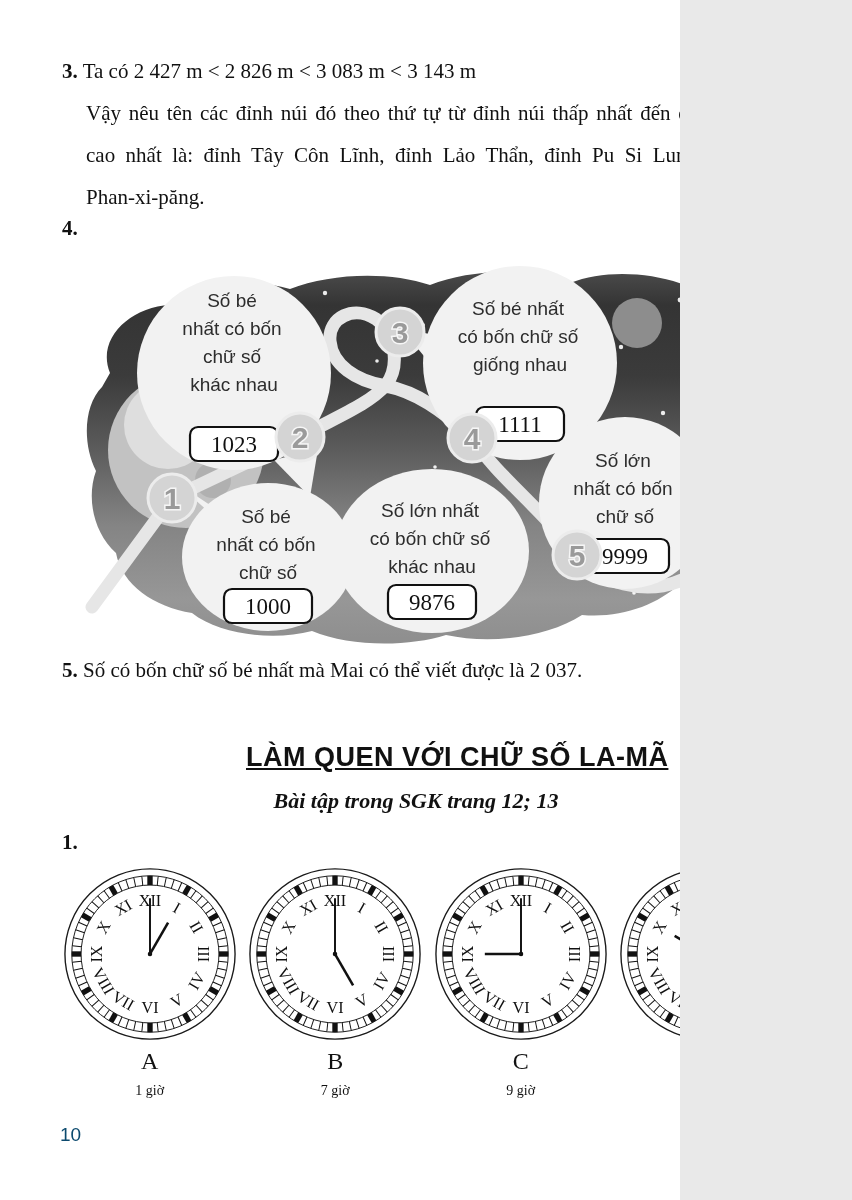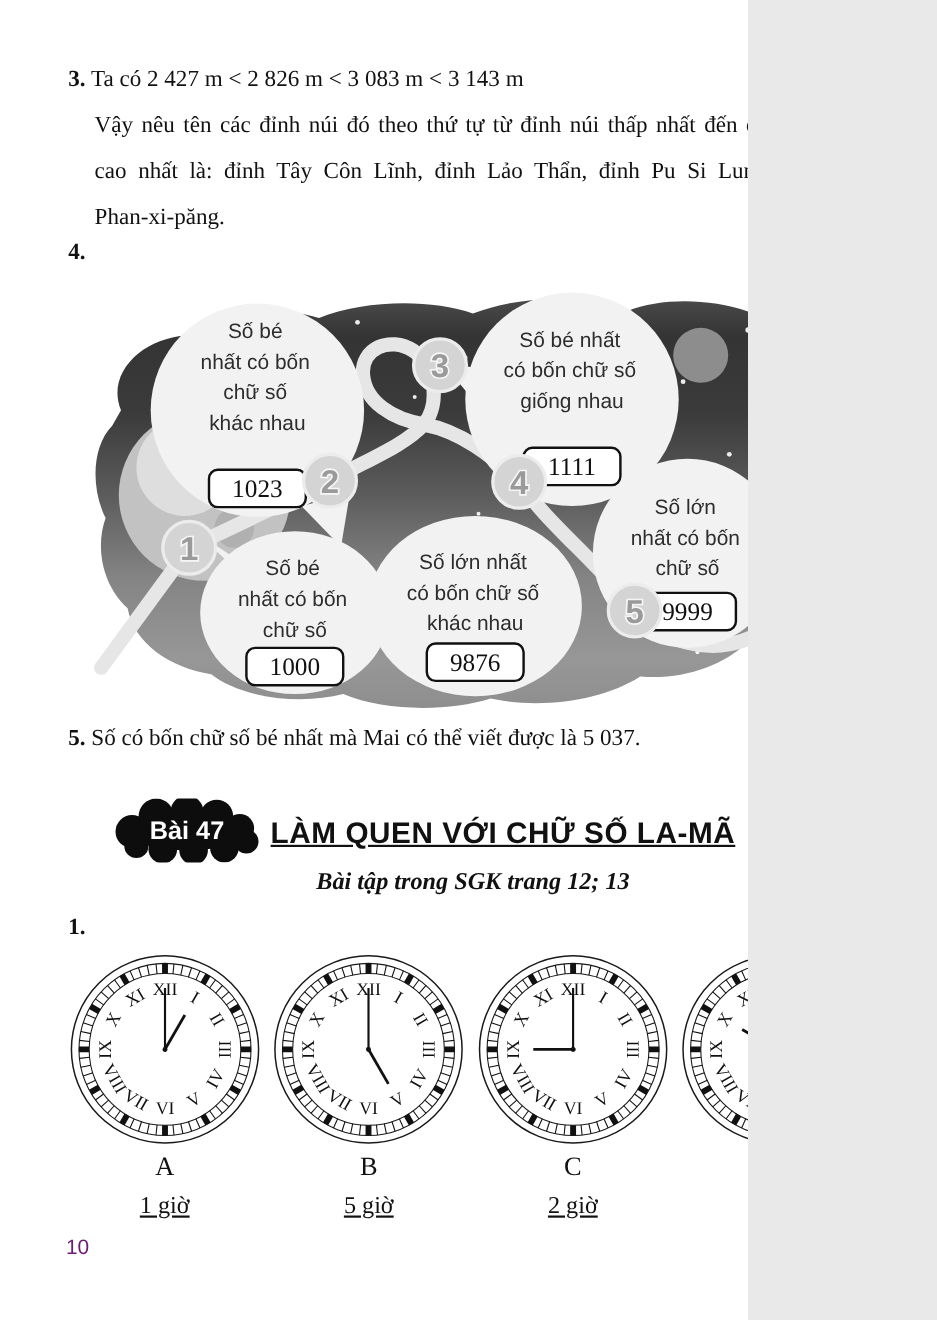--- a/index.html
+++ b/index.html
@@ -15,31 +15,31 @@
   .illus{width:705px;height:395px;display:block;}
   .bubble-line{font-family:"Liberation Sans",sans-serif;font-size:19px;fill:#2d2d2d;}
   .value-text{font-family:"Liberation Serif",serif;font-size:23px;fill:#111;}
   .stop-num{font-family:"Liberation Sans",sans-serif;font-size:30px;font-weight:bold;
             fill:#9a9a9a;stroke:#f6f6f6;stroke-width:3px;paint-order:stroke;}
   .item5{left:62px;top:658px;white-space:nowrap;font-size:21px;}
   .badge{left:98px;top:726px;width:144px;height:58px;}
   .badge-text{font-family:"Liberation Sans",sans-serif;font-size:23px;font-weight:bold;fill:#ffffff;}
   .lesson-title{left:246px;top:742px;font-family:"Liberation Sans",sans-serif;
                 font-weight:bold;font-size:27px;letter-spacing:.5px;white-space:nowrap;text-decoration:underline;}
-  .lesson-sub{left:90px;top:788px;width:680px;text-align:center;
+  .lesson-sub{left:76px;top:788px;width:680px;text-align:center;
               font-weight:bold;font-style:italic;font-size:22px;}
   .m1{left:62px;top:830px;}
   .clocks-row{left:57px;top:866px;width:742px;display:flex;}
   .clock-block{width:185.5px;display:flex;flex-direction:column;align-items:center;}
   .clock-host svg{width:176px;height:176px;display:block;}
   .clock-letter{margin-top:6px;font-size:24px;}
-  .clock-caption{margin-top:8px;font-size:22px;text-decoration:underline;}
+  .clock-caption{margin-top:8px;font-size:14px;}
   .clock-tick{stroke:#111;}
   .clock-numeral{font-family:"Liberation Serif",serif;font-size:16.5px;fill:#111;}
-  .page-num{left:60px;top:1124px;font-family:"Liberation Sans",sans-serif;font-size:19px;color:#701a75;}
+  .page-num{left:60px;top:1124px;font-family:"Liberation Sans",sans-serif;font-size:19px;color:#0c4a6e;}
 </style>
 </head>
 <body>
 
 <div class="page">
 
   <div class="abs line1 bodytext"><span class="marker">3.</span>
     <span>Ta có 2 427 m &lt; 2 826 m &lt; 3 083 m &lt; 3 143 m</span></div>
   <div class="abs para bodytext">Vậy nêu tên các đỉnh núi đó theo thứ tự từ đỉnh núi thấp nhất đến đỉnh núi cao nhất là: đỉnh Tây Côn Lĩnh, đỉnh Lảo Thẩn, đỉnh Pu Si Lung, đỉnh Phan-xi-păng.</div>
 
@@ -204,40 +204,22 @@
         <path d="M 4 -4 L 3 24 L 9 24 L 10 -4 Z" fill="#4f4f4f"></path>
         <path d="M -9 18 L -7 28 L 7 28 L 9 18 Z" fill="#ffffff" stroke="#222" stroke-width="2"></path>
         <circle cx="0" cy="-16" r="12" fill="#ffffff" stroke="#333" stroke-width="3"></circle>
         <circle cx="0" cy="-16" r="7" fill="#ffffff" stroke="#333" stroke-width="2"></circle>
         <line x1="-11" y1="-40" x2="11" y2="-40" stroke="#222" stroke-width="2"></line>
       </g>
     </svg>
   </div>
 
   <div class="abs item5"><span class="marker">5.</span>
-    <span>Số có bốn chữ số bé nhất mà Mai có thể viết được là 5 037.</span></div>
-
-  <div class="abs badge">
-    <svg viewBox="0 0 144 58" width="144" height="58">
-      <g fill="#0d0d0d">
-        <circle cx="22" cy="30" r="15"></circle>
-          <circle cx="44" cy="16" r="16"></circle>
-        <circle cx="72" cy="12" r="15"></circle>
-          <circle cx="99" cy="16" r="15"></circle>
-        <circle cx="120" cy="27" r="13"></circle>
-          <circle cx="126" cy="39" r="11"></circle>
-        <circle cx="106" cy="45" r="13"></circle>
-          <circle cx="78" cy="47" r="13"></circle>
-        <circle cx="50" cy="46" r="13"></circle>
-          <circle cx="26" cy="43" r="11"></circle>
-        <ellipse cx="72" cy="29" rx="56" ry="18"></ellipse>
-      </g>
-      <text class="badge-text" x="72" y="37" text-anchor="middle">Bài 47</text>
-    </svg>
-  </div>
+    <span>Số có bốn chữ số bé nhất mà Mai có thể viết được là 2 037.</span></div>
+
   <div class="abs lesson-title">LÀM QUEN VỚI CHỮ SỐ LA-MÃ</div>
   <div class="abs lesson-sub">Bài tập trong SGK trang 12; 13</div>
 
   <div class="abs m1 marker">1.</div>
 
   <div class="abs clocks-row">
     <div class="clock-block">
       <div class="clock-host">
           <svg viewBox="-90 -90 180 180">
             <circle r="87" fill="#fff" stroke="#1a1a1a" stroke-width="1.4"></circle>
@@ -400,21 +382,21 @@
             <text x="0" y="0" text-anchor="middle" dominant-baseline="central" transform="translate(-55.0,0.0) rotate(-90)" class="clock-numeral">IX</text>
             <text x="0" y="0" text-anchor="middle" dominant-baseline="central" transform="translate(-47.6,-27.5) rotate(-60)" class="clock-numeral">X</text>
             <text x="0" y="0" text-anchor="middle" dominant-baseline="central" transform="translate(-27.5,-47.6) rotate(-30)" class="clock-numeral">XI</text>
             <text x="0" y="0" text-anchor="middle" dominant-baseline="central" transform="translate(-0.0,-55.0) rotate(0)" class="clock-numeral">XII</text>
             <line x1="0" y1="2" x2="0" y2="-57" stroke="#111" stroke-width="2"></line>
             <line x1="0" y1="2" x2="0" y2="-37" stroke="#111" stroke-width="2.6" transform="rotate(150)"></line>
             <circle r="2.3" fill="#111"></circle>
           </svg>
         </div>
       <div class="clock-letter">B</div>
-      <div class="clock-caption">5 giờ</div>
+      <div class="clock-caption">7 giờ</div>
     </div>
     <div class="clock-block">
       <div class="clock-host">
           <svg viewBox="-90 -90 180 180">
             <circle r="87" fill="#fff" stroke="#1a1a1a" stroke-width="1.4"></circle>
             <circle r="80" fill="none" stroke="#1a1a1a" stroke-width="1"></circle>
             <circle r="70.5" fill="none" stroke="#1a1a1a" stroke-width="1"></circle>
             <line x1="0" y1="-70.5" x2="0" y2="-80" transform="rotate(0)" stroke-width="5.5" class="clock-tick"></line>
             <line x1="0" y1="-70.5" x2="0" y2="-80" transform="rotate(6)" stroke-width="1" class="clock-tick"></line>
             <line x1="0" y1="-70.5" x2="0" y2="-80" transform="rotate(12)" stroke-width="1" class="clock-tick"></line>
@@ -486,21 +468,21 @@
             <text x="0" y="0" text-anchor="middle" dominant-baseline="central" transform="translate(-55.0,0.0) rotate(-90)" class="clock-numeral">IX</text>
             <text x="0" y="0" text-anchor="middle" dominant-baseline="central" transform="translate(-47.6,-27.5) rotate(-60)" class="clock-numeral">X</text>
             <text x="0" y="0" text-anchor="middle" dominant-baseline="central" transform="translate(-27.5,-47.6) rotate(-30)" class="clock-numeral">XI</text>
             <text x="0" y="0" text-anchor="middle" dominant-baseline="central" transform="translate(-0.0,-55.0) rotate(0)" class="clock-numeral">XII</text>
             <line x1="0" y1="2" x2="0" y2="-57" stroke="#111" stroke-width="2"></line>
             <line x1="0" y1="2" x2="0" y2="-37" stroke="#111" stroke-width="2.6" transform="rotate(270)"></line>
             <circle r="2.3" fill="#111"></circle>
           </svg>
         </div>
       <div class="clock-letter">C</div>
-      <div class="clock-caption">2 giờ</div>
+      <div class="clock-caption">9 giờ</div>
     </div>
     <div class="clock-block">
       <div class="clock-host">
           <svg viewBox="-90 -90 180 180">
             <circle r="87" fill="#fff" stroke="#1a1a1a" stroke-width="1.4"></circle>
             <circle r="80" fill="none" stroke="#1a1a1a" stroke-width="1"></circle>
             <circle r="70.5" fill="none" stroke="#1a1a1a" stroke-width="1"></circle>
             <line x1="0" y1="-70.5" x2="0" y2="-80" transform="rotate(0)" stroke-width="5.5" class="clock-tick"></line>
             <line x1="0" y1="-70.5" x2="0" y2="-80" transform="rotate(6)" stroke-width="1" class="clock-tick"></line>
             <line x1="0" y1="-70.5" x2="0" y2="-80" transform="rotate(12)" stroke-width="1" class="clock-tick"></line>

